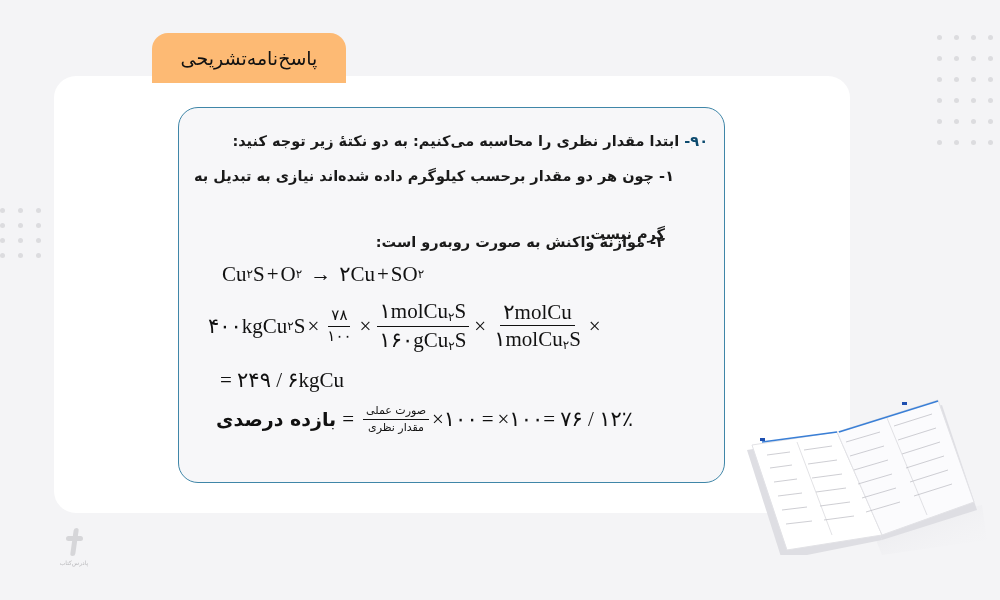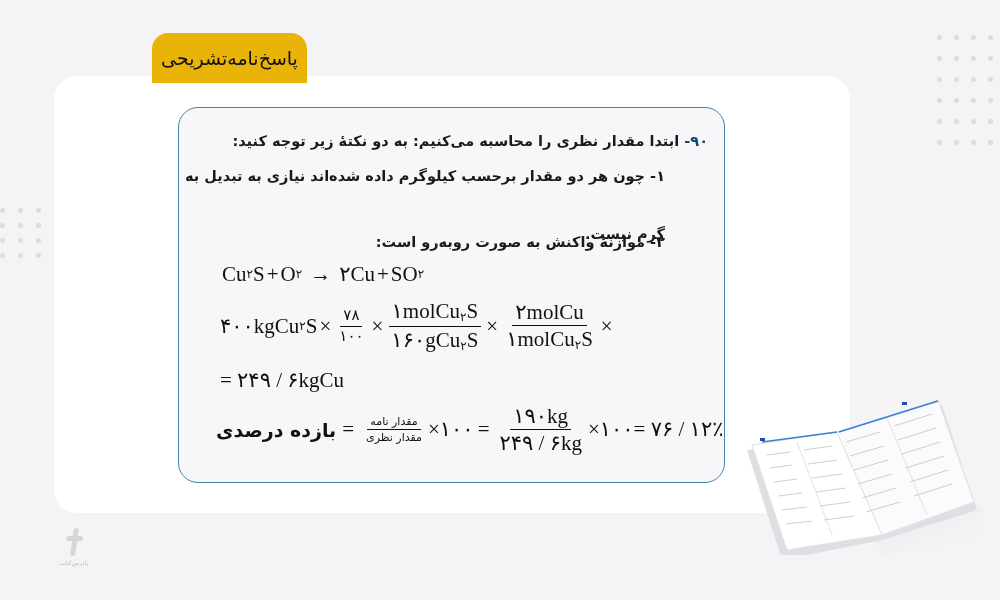--- a/index.html
+++ b/index.html
@@ -4,22 +4,22 @@
 <style>
   * { box-sizing: border-box; margin: 0; padding: 0; }
   html, body { width: 1000px; height: 600px; overflow: hidden; }
   body { background: #f4f4f6; position: relative; font-family: "DejaVu Sans", sans-serif; }
 
   .dots { position: absolute; display: grid; }
   .dots span { width: 5px; height: 5px; border-radius: 50%; background: #dcdcdf; display: block; }
   .dots-right { left: 937px; top: 35px; grid-template-columns: repeat(4, 5px); column-gap: 12px; row-gap: 16px; }
   .dots-left { left: 0px; top: 208px; grid-template-columns: repeat(3, 5px); column-gap: 13px; row-gap: 10px; }
 
-  .tab { position: absolute; left: 152px; top: 33px; width: 155px; height: 50px;
-         background: #eab308; border-radius: 16px 16px 0 0; display: flex; align-items: center; justify-content: center; text-align: center; }
+  .tab { position: absolute; left: 152px; top: 33px; width: 194px; height: 50px;
+         background: #fdba74; border-radius: 16px 16px 0 0; display: flex; align-items: center; justify-content: center; text-align: center; }
   .tab span { font-family: "DejaVu Sans", sans-serif; font-size: 19px; color: #111; direction: rtl; }
 
   .panel { position: absolute; left: 54px; top: 76px; width: 796px; height: 437px; background: #ffffff; border-radius: 22px; }
 
   .card { position: absolute; left: 178px; top: 107px; width: 547px; height: 376px;
           background: #f7f7f9; border: 1.5px solid #3f86a8; border-radius: 20px; }
 
   .rtl { position: absolute; direction: rtl; text-align: right; font-family: "DejaVu Sans", sans-serif;
          font-weight: bold; font-size: 14.5px; color: #1a1a1a; white-space: nowrap; }
   .qnum { color: #0c4a6e; }
@@ -90,39 +90,39 @@
 <div class="tab">
   <span>پاسخ‌نامه‌تشریحی</span>
 </div>
 
 <div class="card"></div>
 
 <div class="rtl" style="right:292px; top:133px;">
   <span class="qnum">۹۰-</span>
   <span>ابتدا مقدار نظری را محاسبه می‌کنیم: به دو نکتهٔ زیر توجه کنید:</span>
 </div>
-<div class="rtl" style="right:335px; top:168px;text-align:right;">۱- چون هر دو مقدار برحسب کیلوگرم داده شده‌اند نیازی به تبدیل به</div>
+<div class="rtl" style="right:326px; top:168px;text-align:right;">۱- چون هر دو مقدار برحسب کیلوگرم داده شده‌اند نیازی به تبدیل به</div>
 <div class="rtl" style="right:335px; top:200px;margin-top:26px;">گرم نیست.</div>
 <div class="rtl" style="right:335px; top:234px;">۲- موازنهٔ واکنش به صورت روبه‌رو است:</div>
 
 <div class="math" style="left:222px; top:262px;">
   <span>Cu</span>
     <sub>۲</sub>
     <span>S</span>
   <span class="op">+</span>
   <span>O</span>
     <sub>۲</sub>
   <span class="op" style="margin:0 8px;">→</span>
   <span>۲Cu</span>
   <span class="op">+</span>
   <span>SO</span>
     <sub>۲</sub>
 </div>
 
-<div class="math" style="left:220px; top:300px;">
+<div class="math" style="left:208px; top:300px;">
   <span>۴۰۰kgCu</span>
     <sub>۲</sub>
     <span>S</span>
   <span class="op">×</span>
   <span class="frac">
     <span class="num" style="font-size:15px;">۷۸</span>
     <span class="den" style="font-size:15px;">۱۰۰</span>
   </span>
   <span class="op">×</span>
   <span class="frac">
@@ -138,29 +138,25 @@
 </div>
 
 <div class="math" style="left:220px; top:368px;">
   <span>= ۲۴۹ / ۶kgCu</span>
 </div>
 
 <div class="math" style="left:216px; top:405px;">
   <span class="fa-bold">بازده درصدی</span>
   <span class="op" style="margin:0 6px;">=</span>
   <span class="frac">
-    <span class="num fa-small">مقدار نامه</span>
+    <span class="num fa-small">صورت عملی</span>
     <span class="den fa-small">مقدار نظری</span>
   </span>
   <span>×۱۰۰</span>
   <span class="op" style="margin:0 4px;">=</span>
-  <span class="frac">
-    <span class="num">۱۹۰kg</span>
-    <span class="den">۲۴۹ / ۶kg</span>
-  </span>
   <span>×۱۰۰</span>
   <span style="margin-left:0;">= ۷۶ / ۱۲٪</span>
 </div>
 
 <div class="logo">
   <div class="mark">
     <i style="left:9px; top:0; width:5px; height:28px; transform:skewX(-8deg);"></i>
     <i style="left:3px; top:8px; width:17px; height:5px;"></i>
   </div>
   <div class="cap">پادرس‌کتاب</div>

